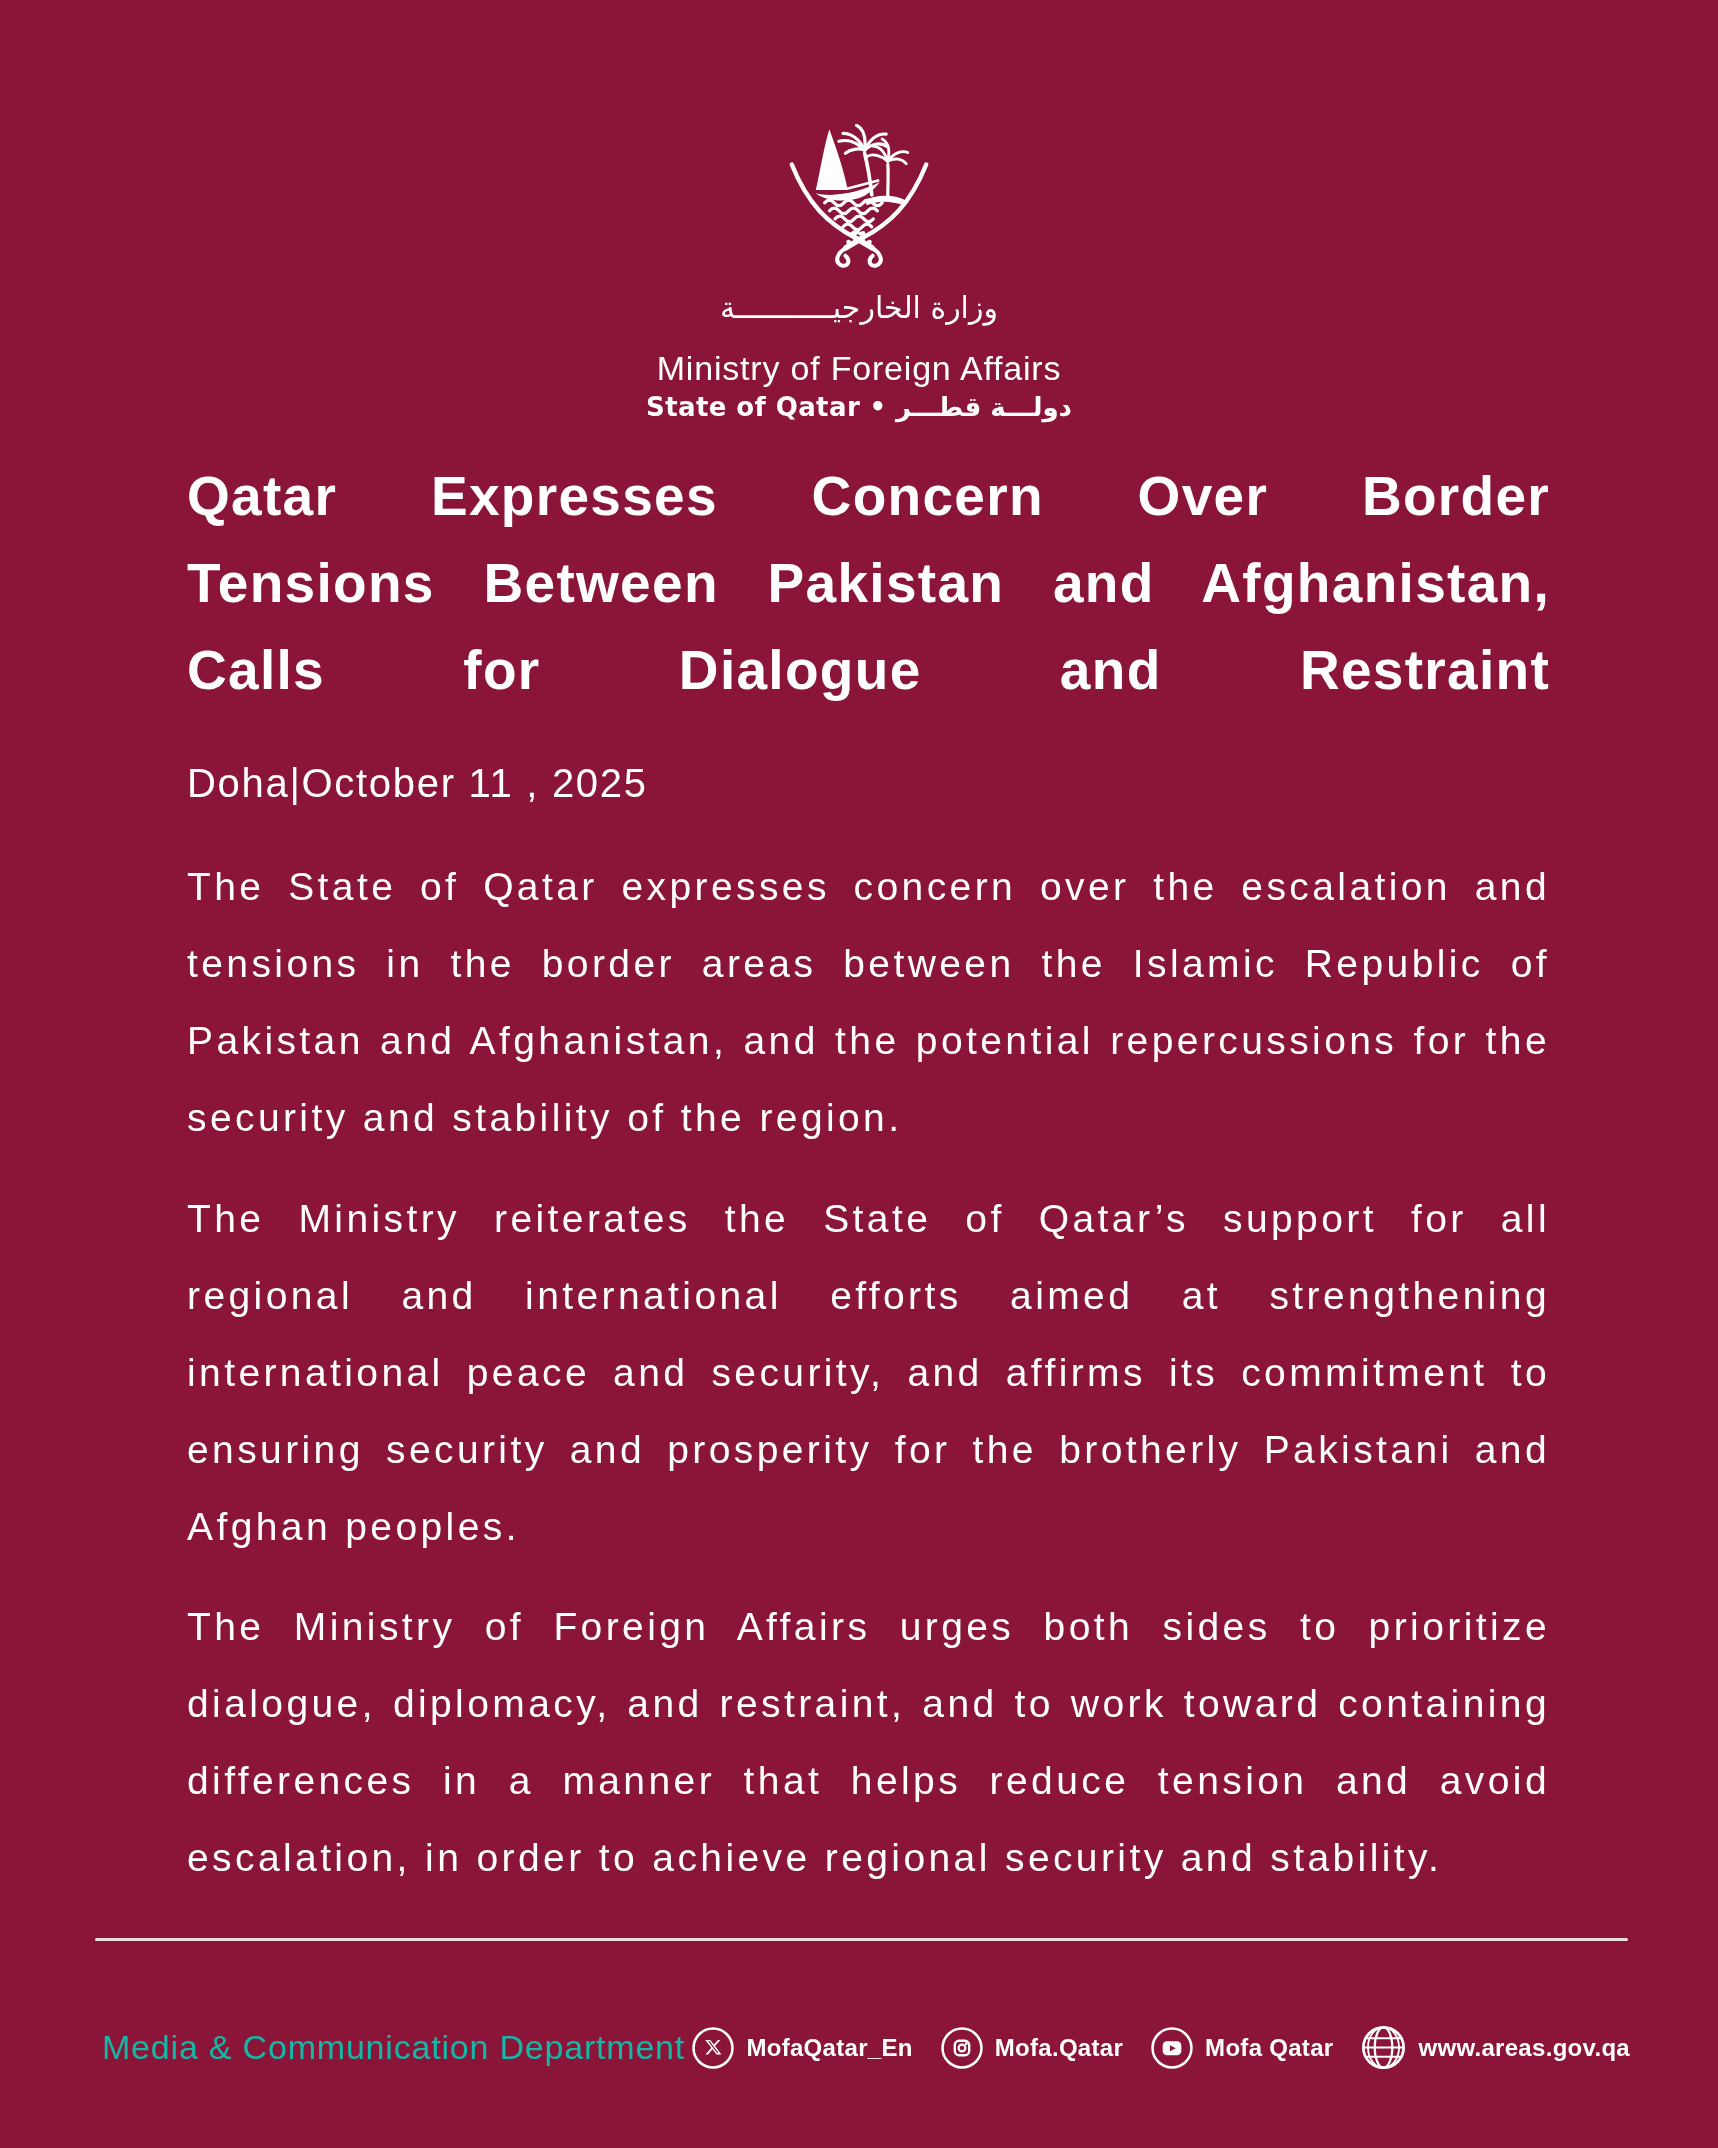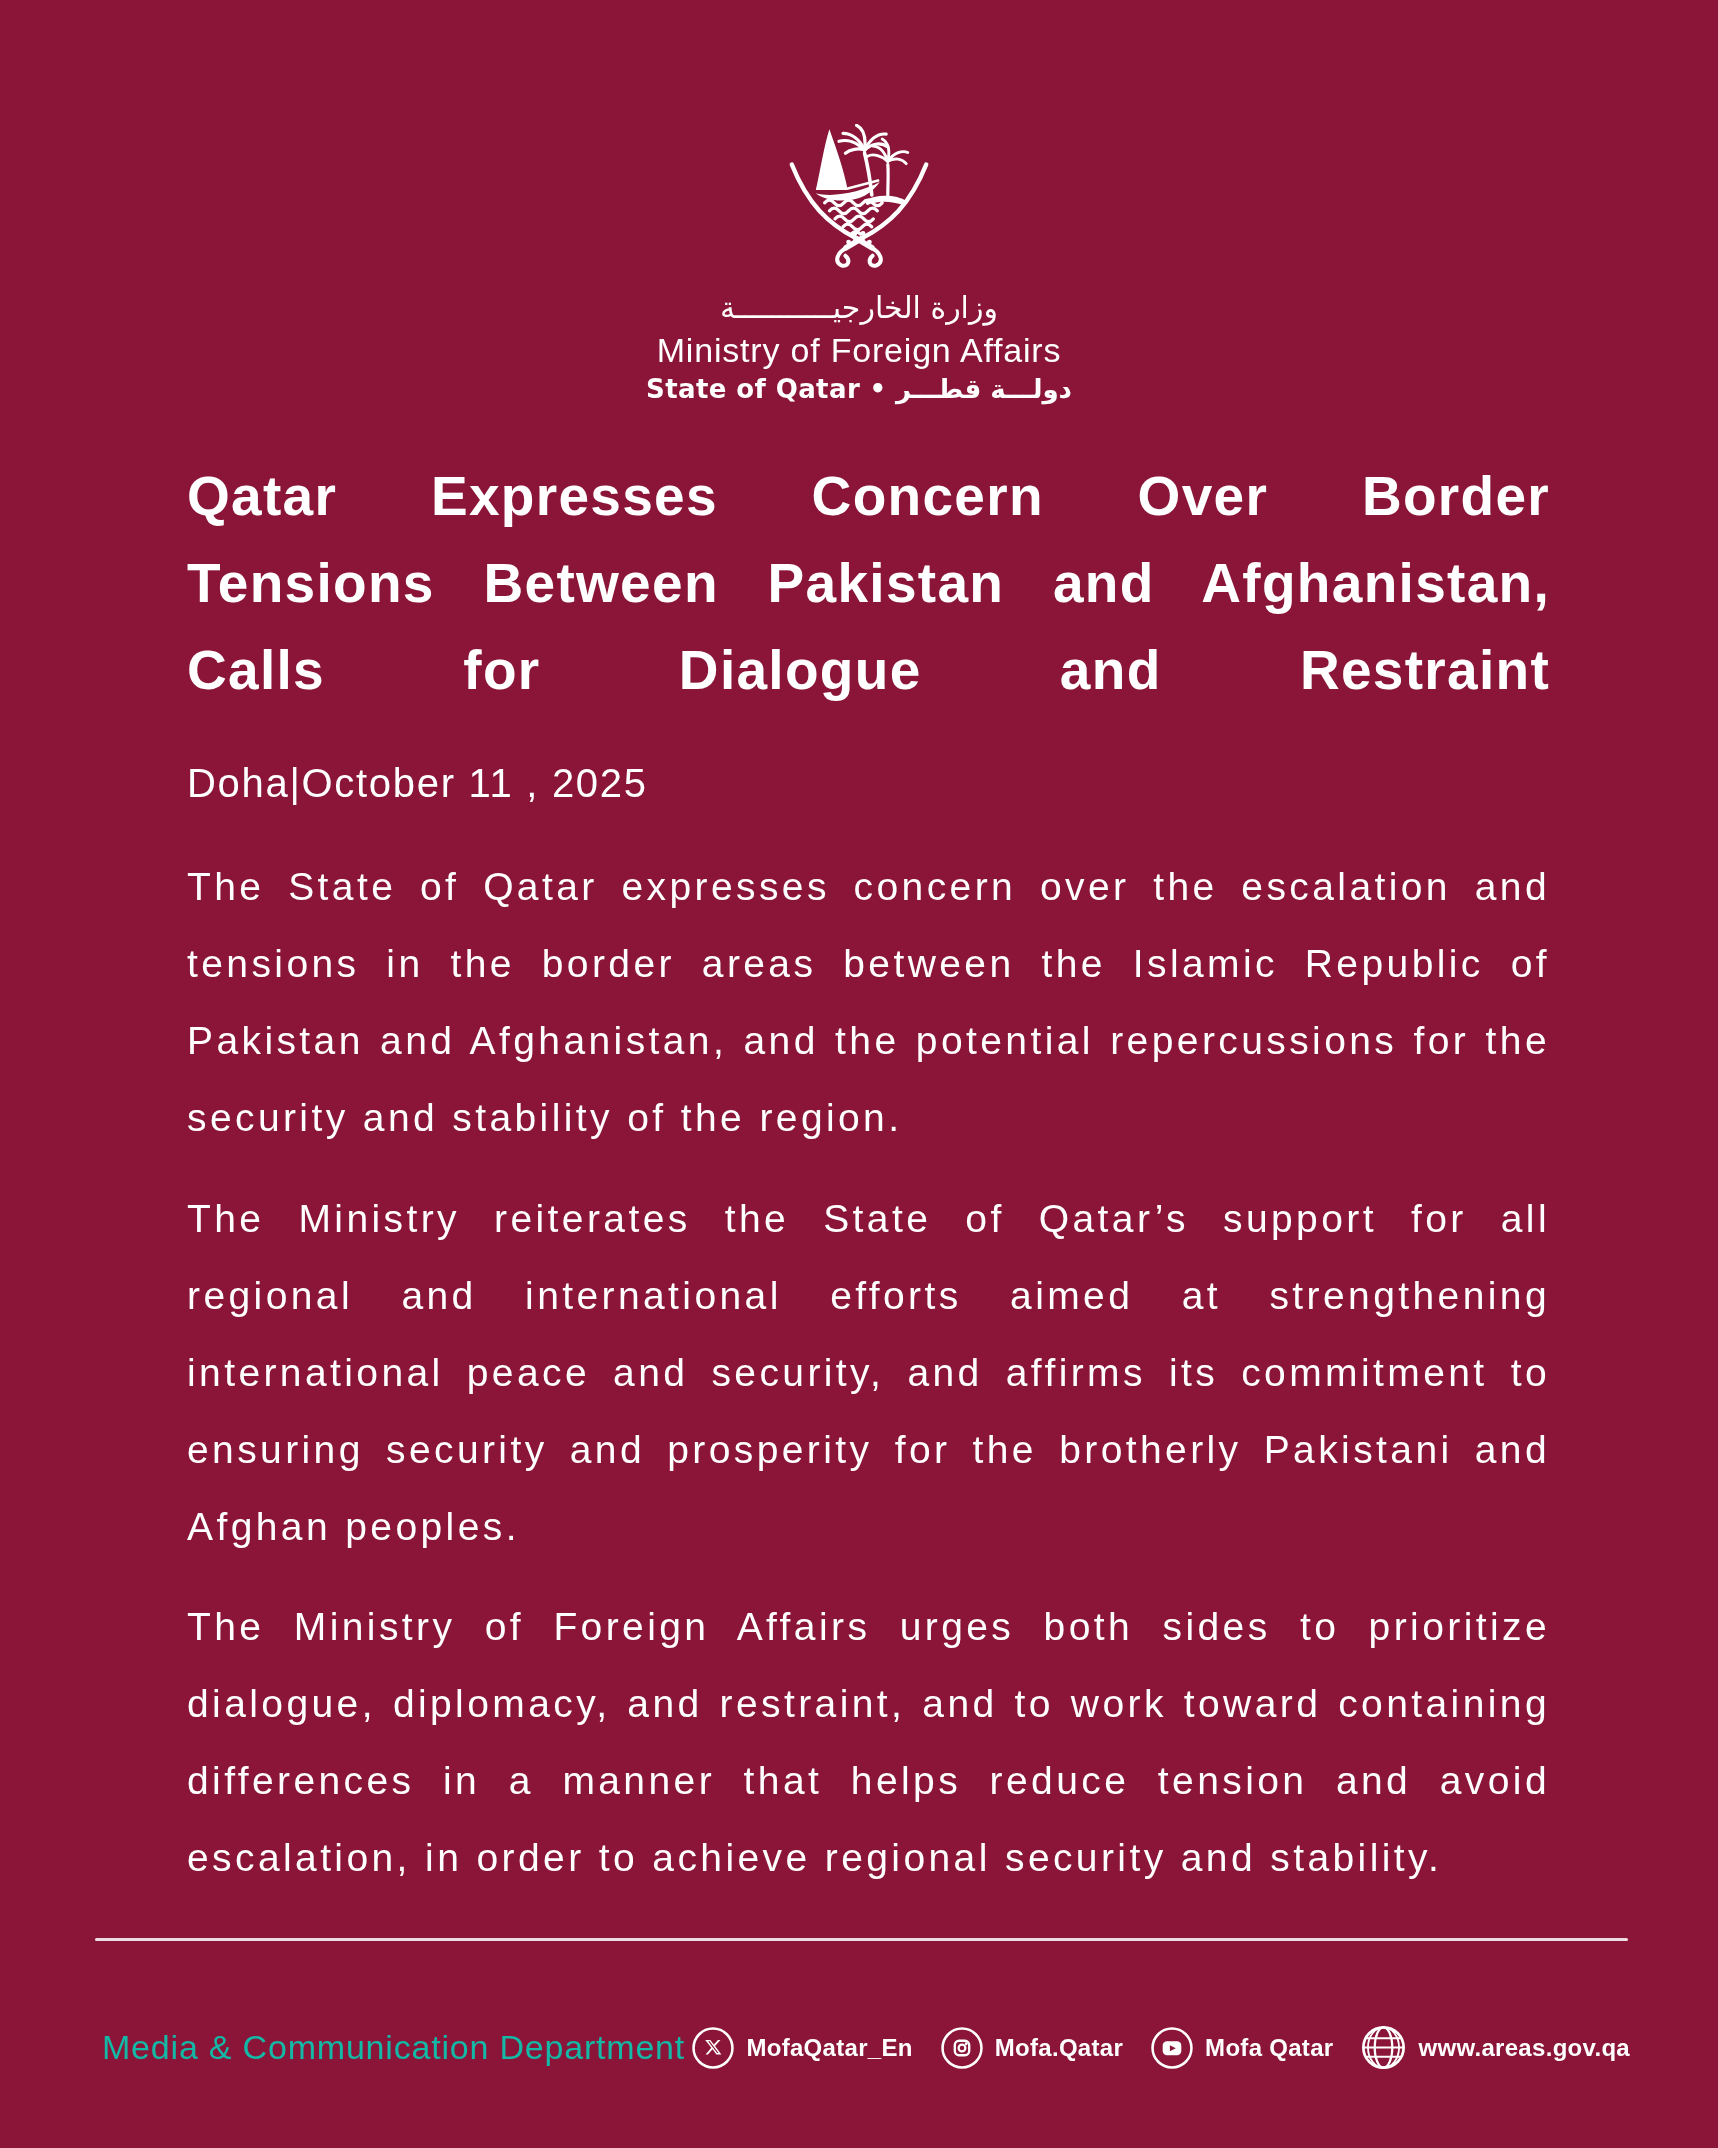--- a/index.html
+++ b/index.html
@@ -25,21 +25,21 @@
   .ar-title {
     font-family: "DejaVu Sans", sans-serif;
     font-size: 30px;
     line-height: 45px;
     margin-top: 5px;
     direction: rtl;
   }
   .en-title {
     font-size: 34px;
     line-height: 39px;
-    margin-top: 1px;
+    margin-top: 19px;
     letter-spacing: 0.8px;
   }
   .state-line {
     font-family: "DejaVu Sans", sans-serif;
     font-size: 26px;
     line-height: 28.5px;
     margin-top: 5px;
     font-weight: 700;
     letter-spacing: 0.4px;
   }

